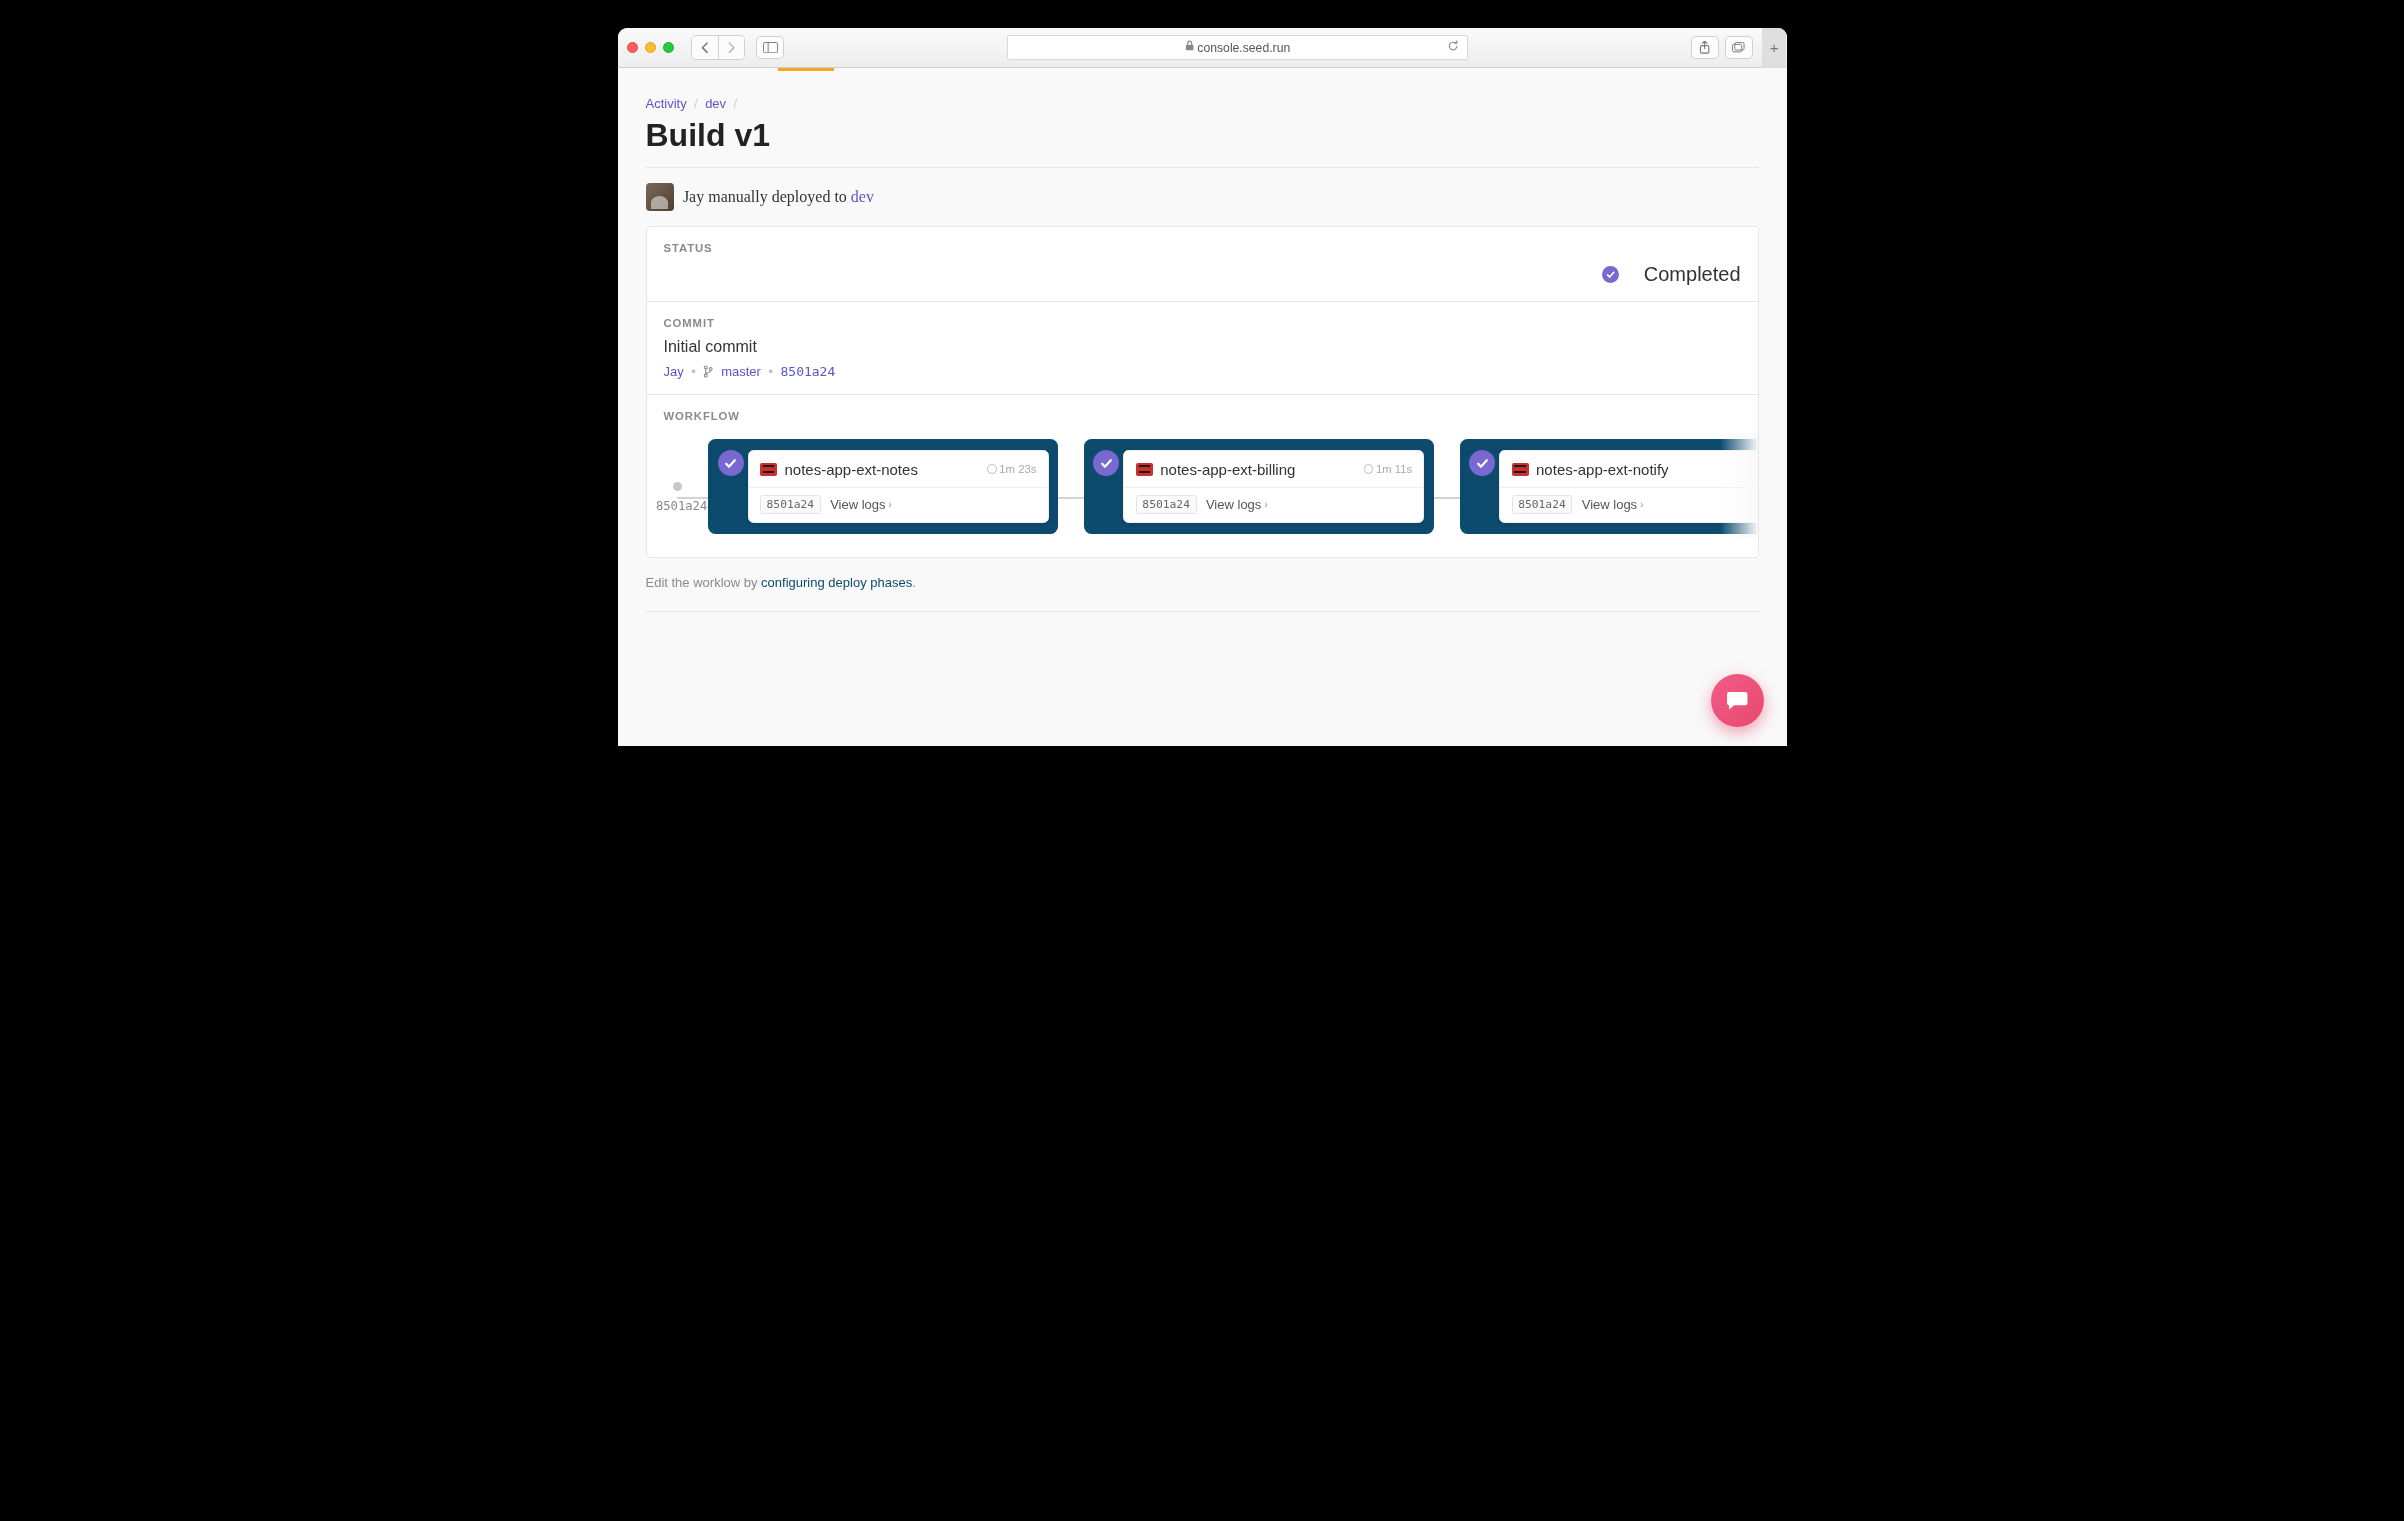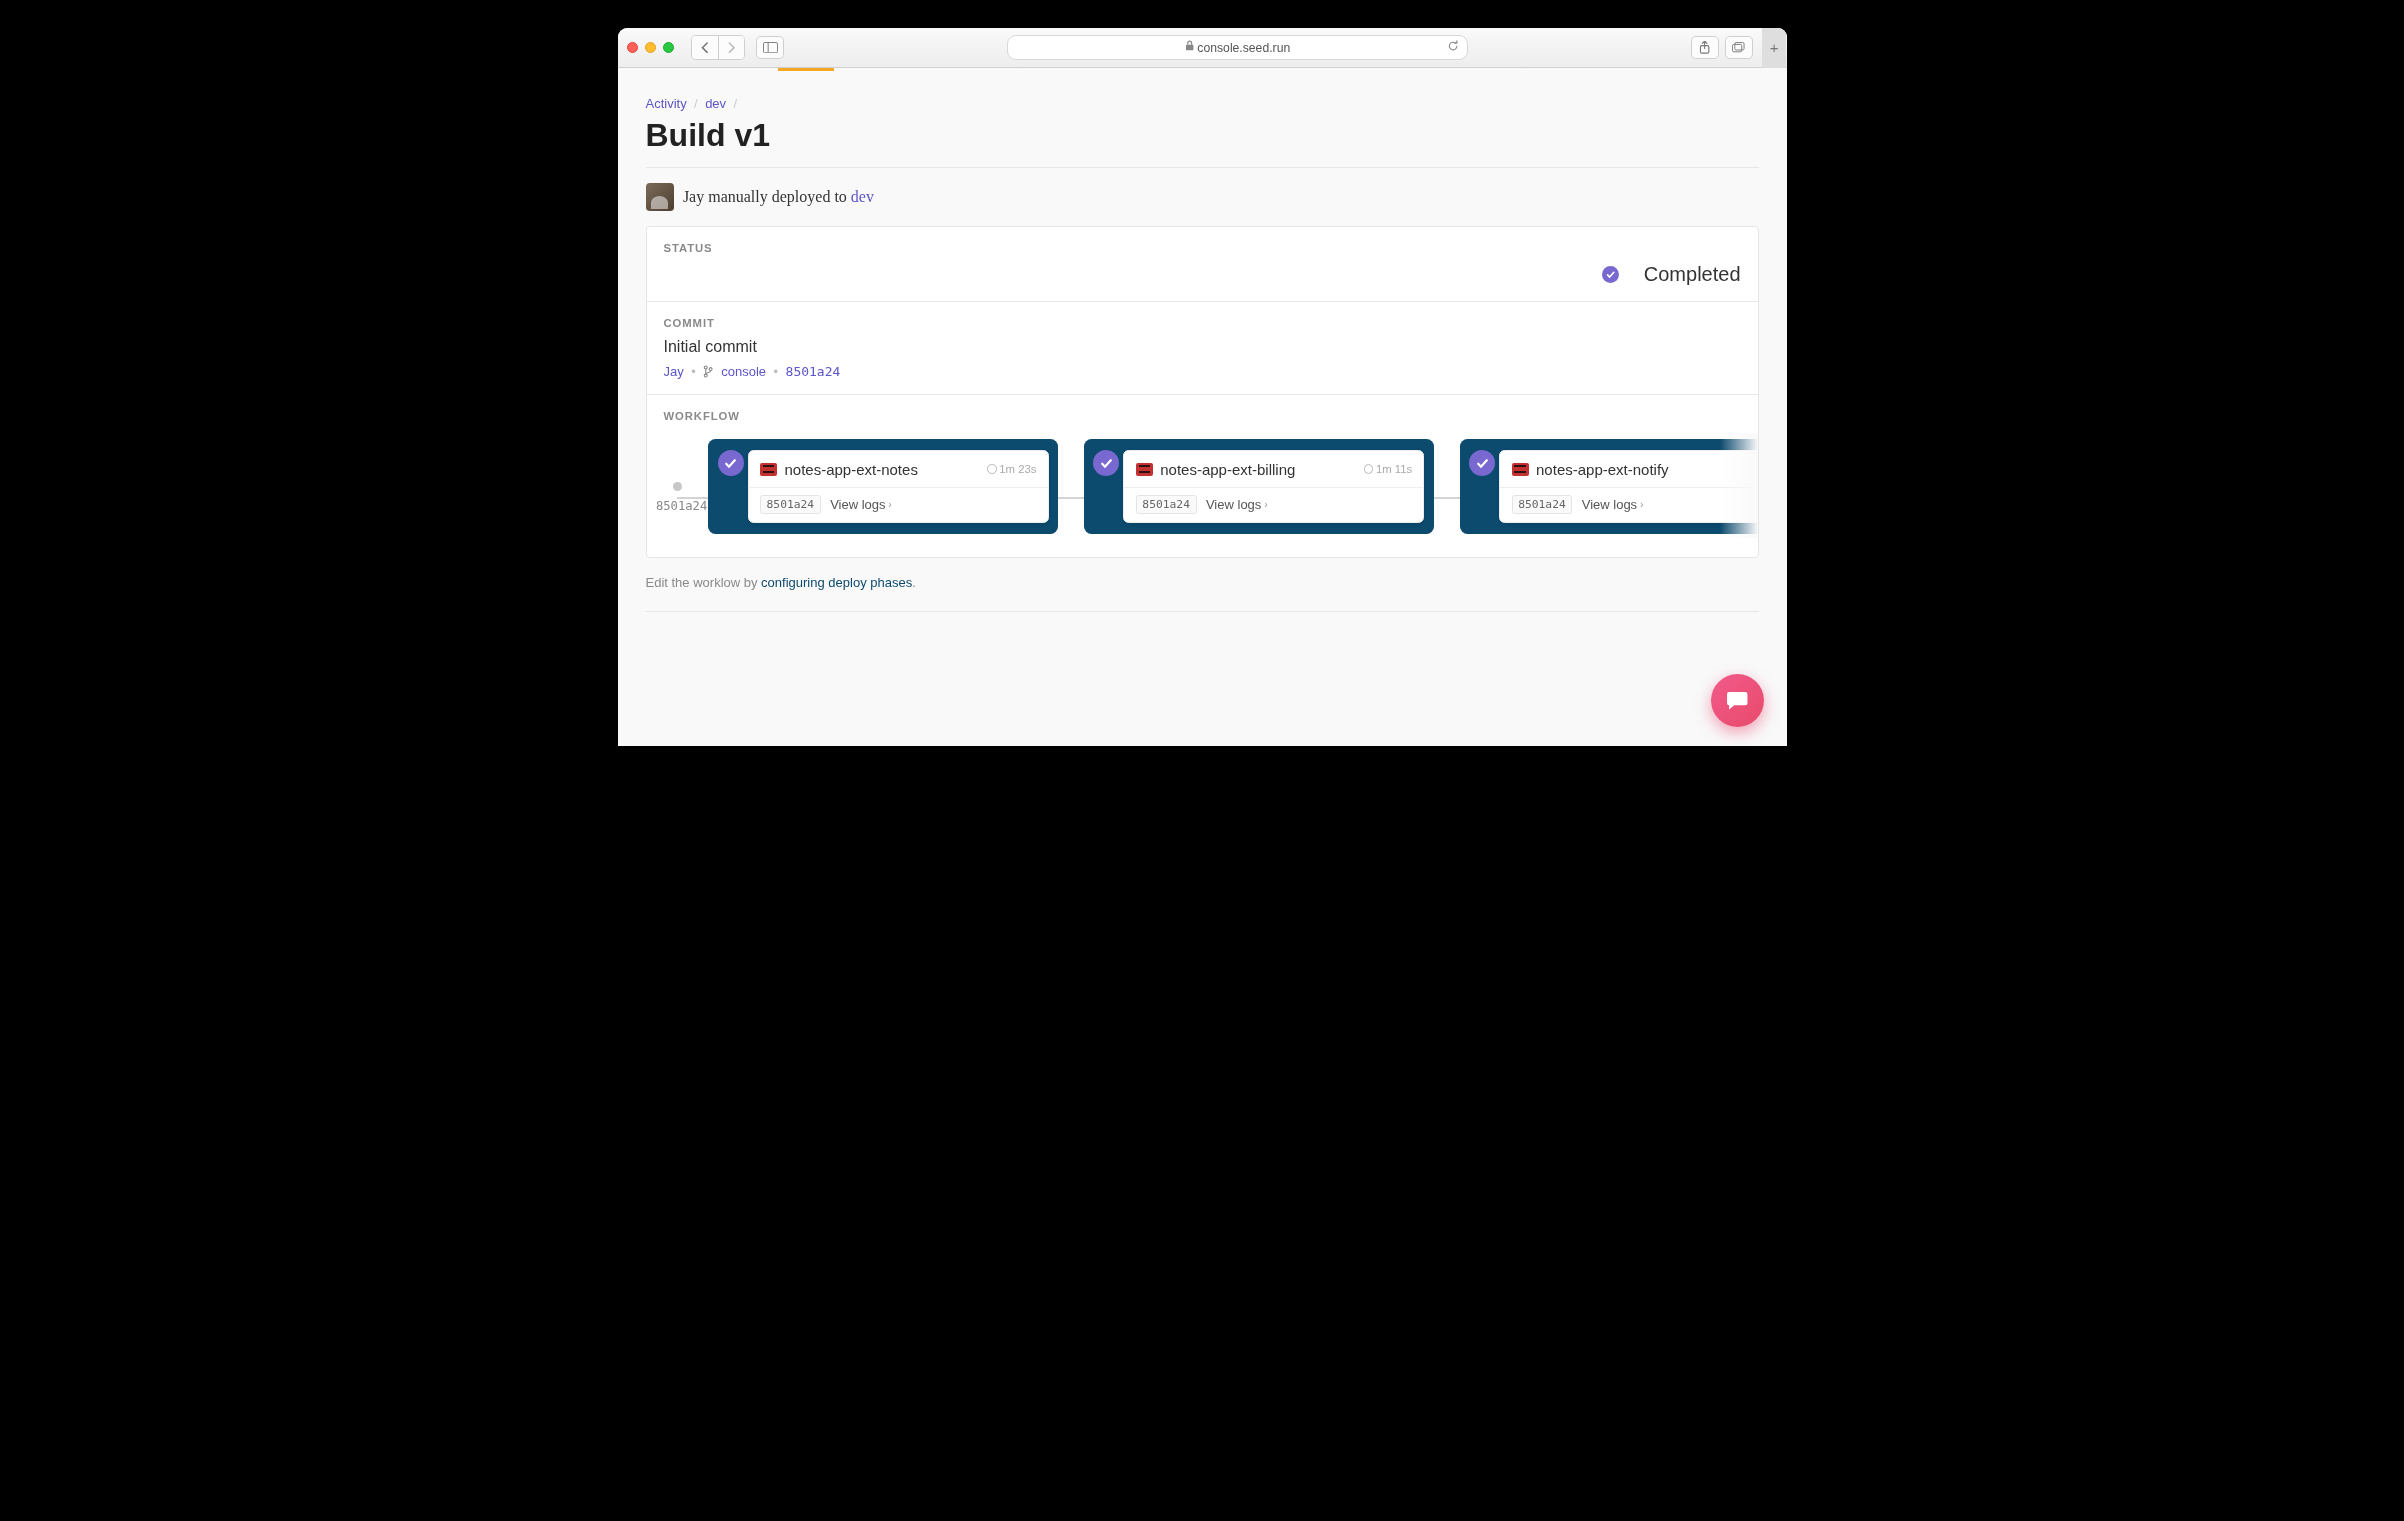--- a/index.html
+++ b/index.html
@@ -37,21 +37,21 @@
   .nav-btns { display:flex; border:0.9px solid #cfcfcf; border-radius:4.7px; overflow:hidden; }
   .nav-btn { width:26px; height:22.6px; display:flex; align-items:center; justify-content:center; background:#fcfcfc; color:#666; font-size:11.3px; }
   .nav-btn + .nav-btn { border-left:0.9px solid #cfcfcf; }
   .sidebar-btn { width:28px; height:22.6px; border:0.9px solid #cfcfcf; border-radius:4.7px; display:flex; align-items:center; justify-content:center; background:#fcfcfc; color:#666; margin-left:3.8px;}
   .url-bar {
     flex: 0 0 461px;
     margin-left: auto; margin-right: auto;
     height: 24.5px;
     background: #fff;
     border: 0.9px solid #d8d8d8;
-    border-radius: 9px;
+    border-radius: 2px;
     display: flex;
     align-items: center;
     justify-content: center;
     gap: 3px;
     font-size: 12.2px;
     color: #555;
     position: relative;
   }
   .url-bar .reload { position:absolute; right:7.5px; color:#888; }
   .right-btns { display:flex; gap:5.6px; align-items:center; }
@@ -269,21 +269,21 @@
             <a href="#">Jay</a>
             <span class="dot">•</span>
             <span class="branch-ico">
               <svg width="10.4" height="13" viewBox="0 0 12 16">
                   <circle cx="3" cy="3" r="1.8" fill="none" stroke="#888" stroke-width="1.3"></circle>
                   <circle cx="3" cy="13" r="1.8" fill="none" stroke="#888" stroke-width="1.3"></circle>
                   <circle cx="9" cy="5" r="1.8" fill="none" stroke="#888" stroke-width="1.3"></circle>
                   <path d="M3 5v6M9 7c0 3-6 2-6 4" fill="none" stroke="#888" stroke-width="1.3"></path>
                 </svg>
             </span>
-            <a href="#">console</a>
+            <a href="#">master</a>
             <span class="dot">•</span>
             <a href="#" class="sha">8501a24</a>
           </div>
         </div>
 
         <div class="wf-section">
           <div class="label">WORKFLOW</div>
 
           <div class="wf-track">
 

